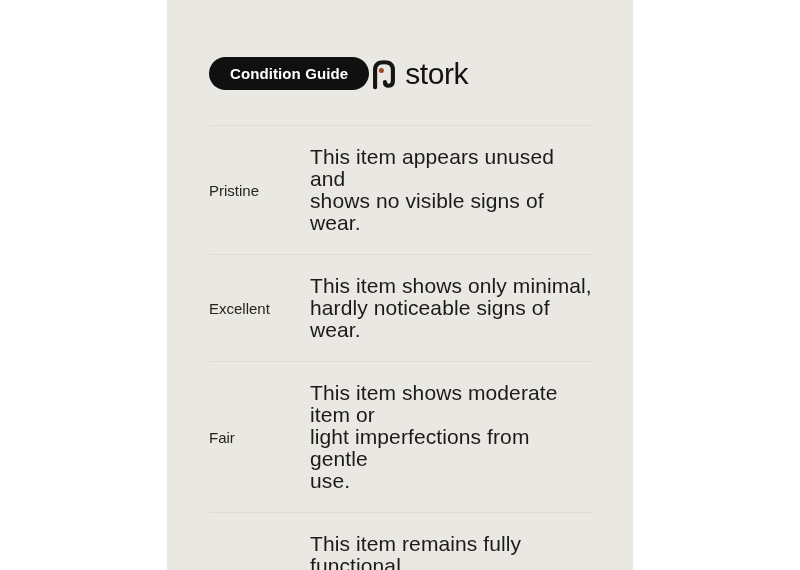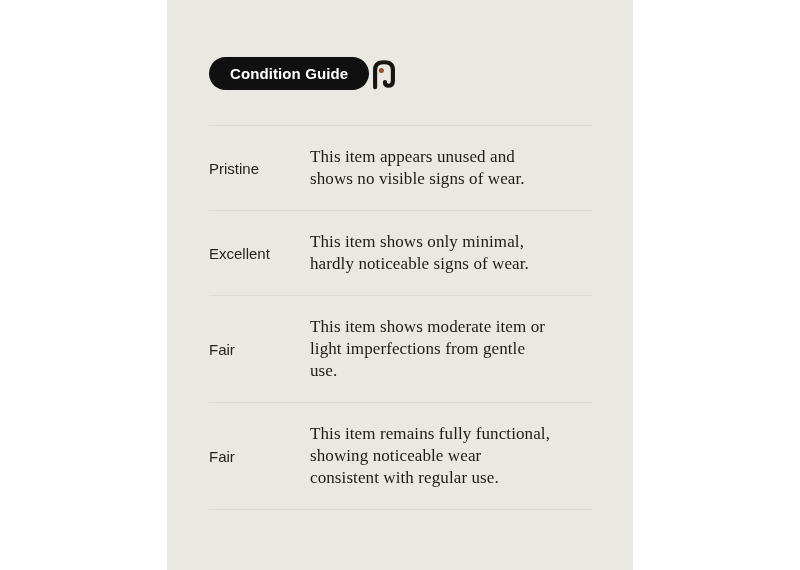--- a/index.html
+++ b/index.html
@@ -73,45 +73,45 @@
   }
   .row-label {
     flex: none;
     width: 101px;
     font-size: 15px;
     font-weight: 500;
     color: var(--label-text);
   }
   .row-desc {
     flex: 1;
-    font-size: 17px;
+    font-size: 21px;
     line-height: 22px;
     font-weight: 500;
     color: var(--text);
     white-space: pre-line;
     letter-spacing: 0.1px;
-    font-family: Liberation Serif, serif;
   }
 </style>
 </head>
 <body>
 
 <div class="page">
   <div class="card">
 
     <div class="header">
       <button class="badge">Condition Guide</button>
 
       <div class="logo">
         <span>
           <svg width="30" height="32" viewBox="0 0 32 34" fill="none">
             <path d="M6.5 31 L6.5 12.5 Q6.5 4.5 16 4.5 Q25.5 4.5 25.5 12.5 L25.5 24 Q25.5 29.5 21 29.5 Q17 29.5 17 25.5" stroke="#161512" stroke-width="4.4" stroke-linecap="round" fill="none"></path>
             <circle cx="13.2" cy="13.2" r="2.7" fill="var(--logo-dot)"></circle>
           </svg>
         </span>
+        <span class="brand">stork</span>
       </div>
     </div>
 
     <div class="table">
 
       <div class="row">
         <div class="row-label">Pristine</div>
         <div class="row-desc">This item appears unused and
 shows no visible signs of wear.</div>
       </div>

